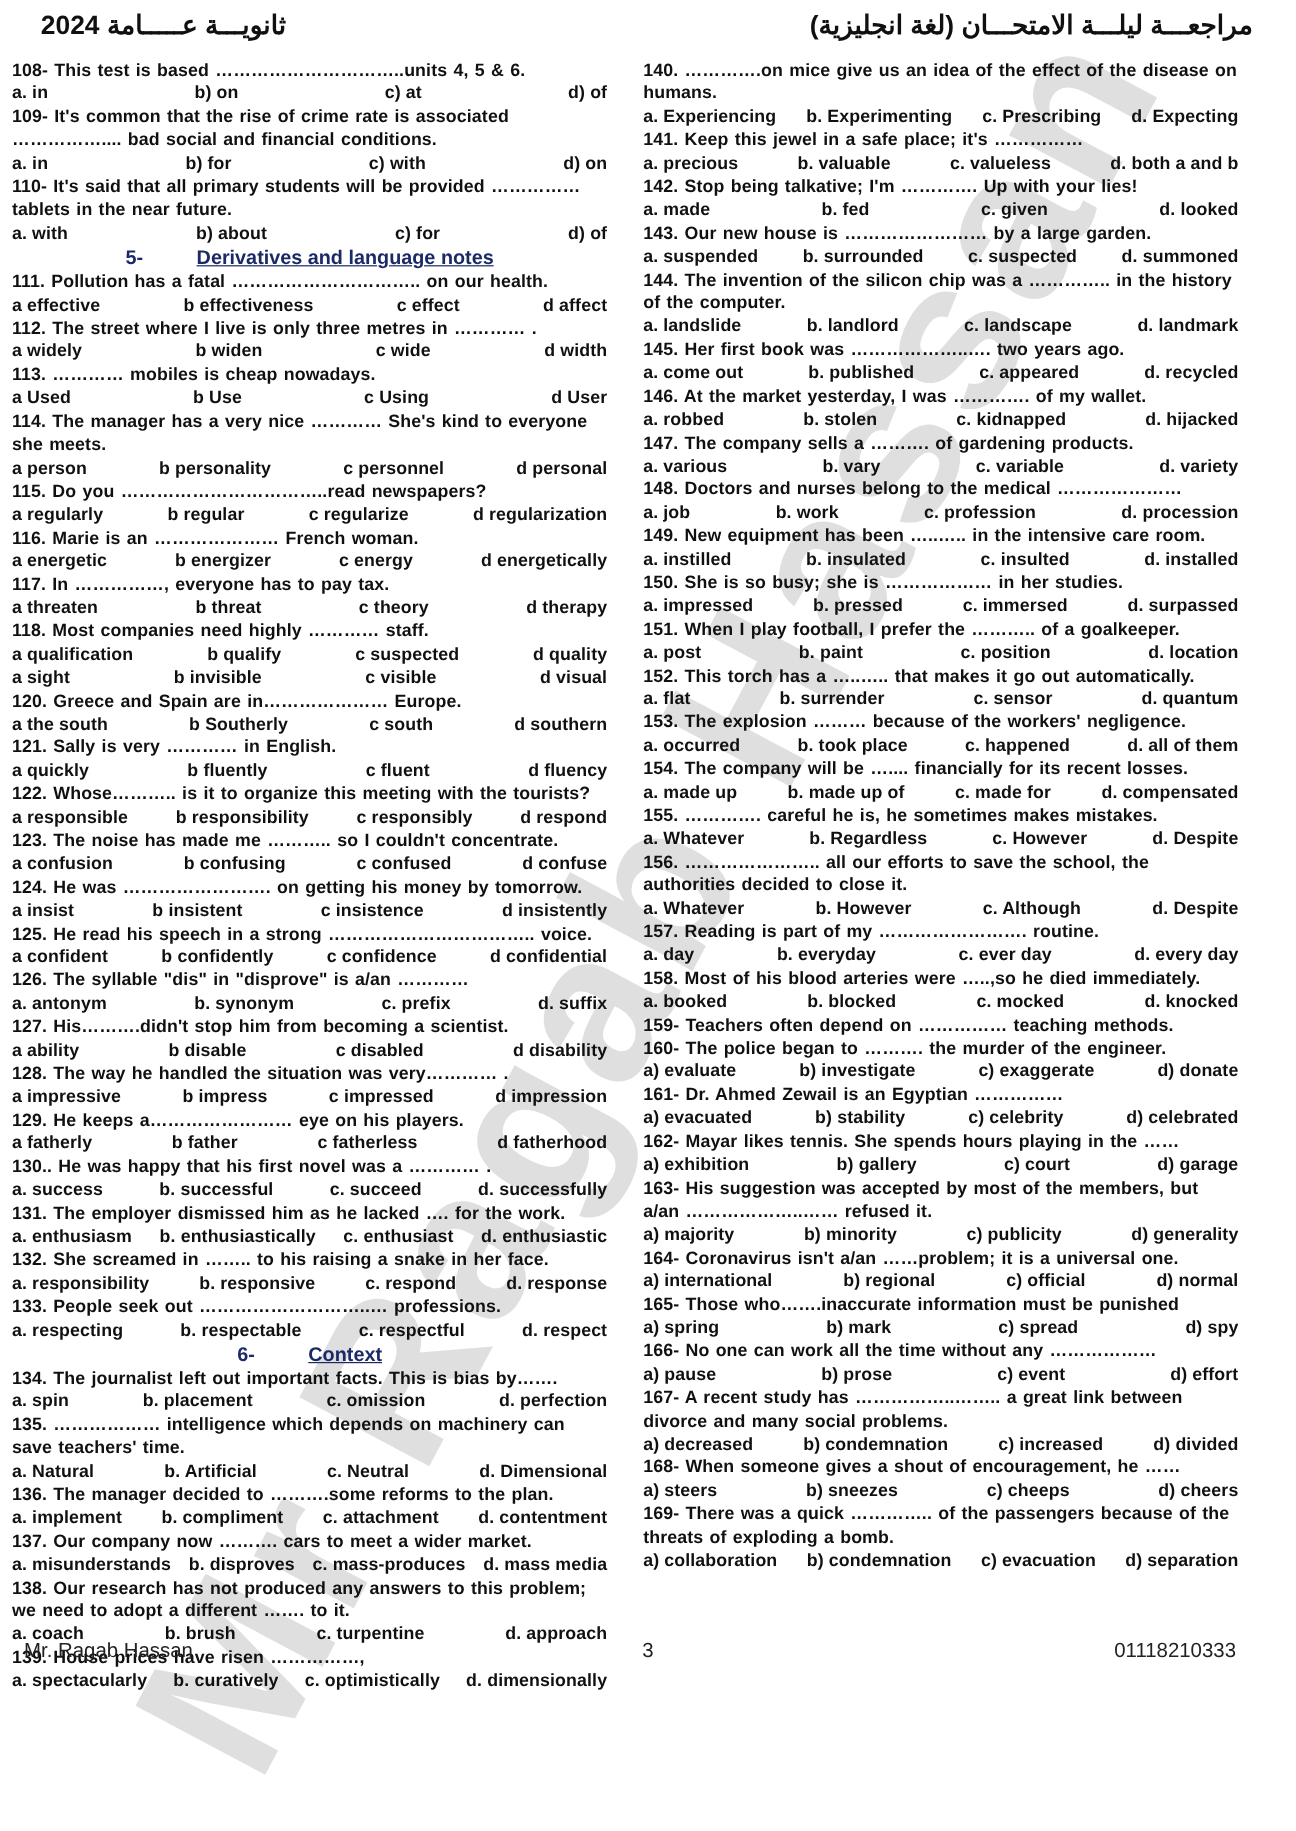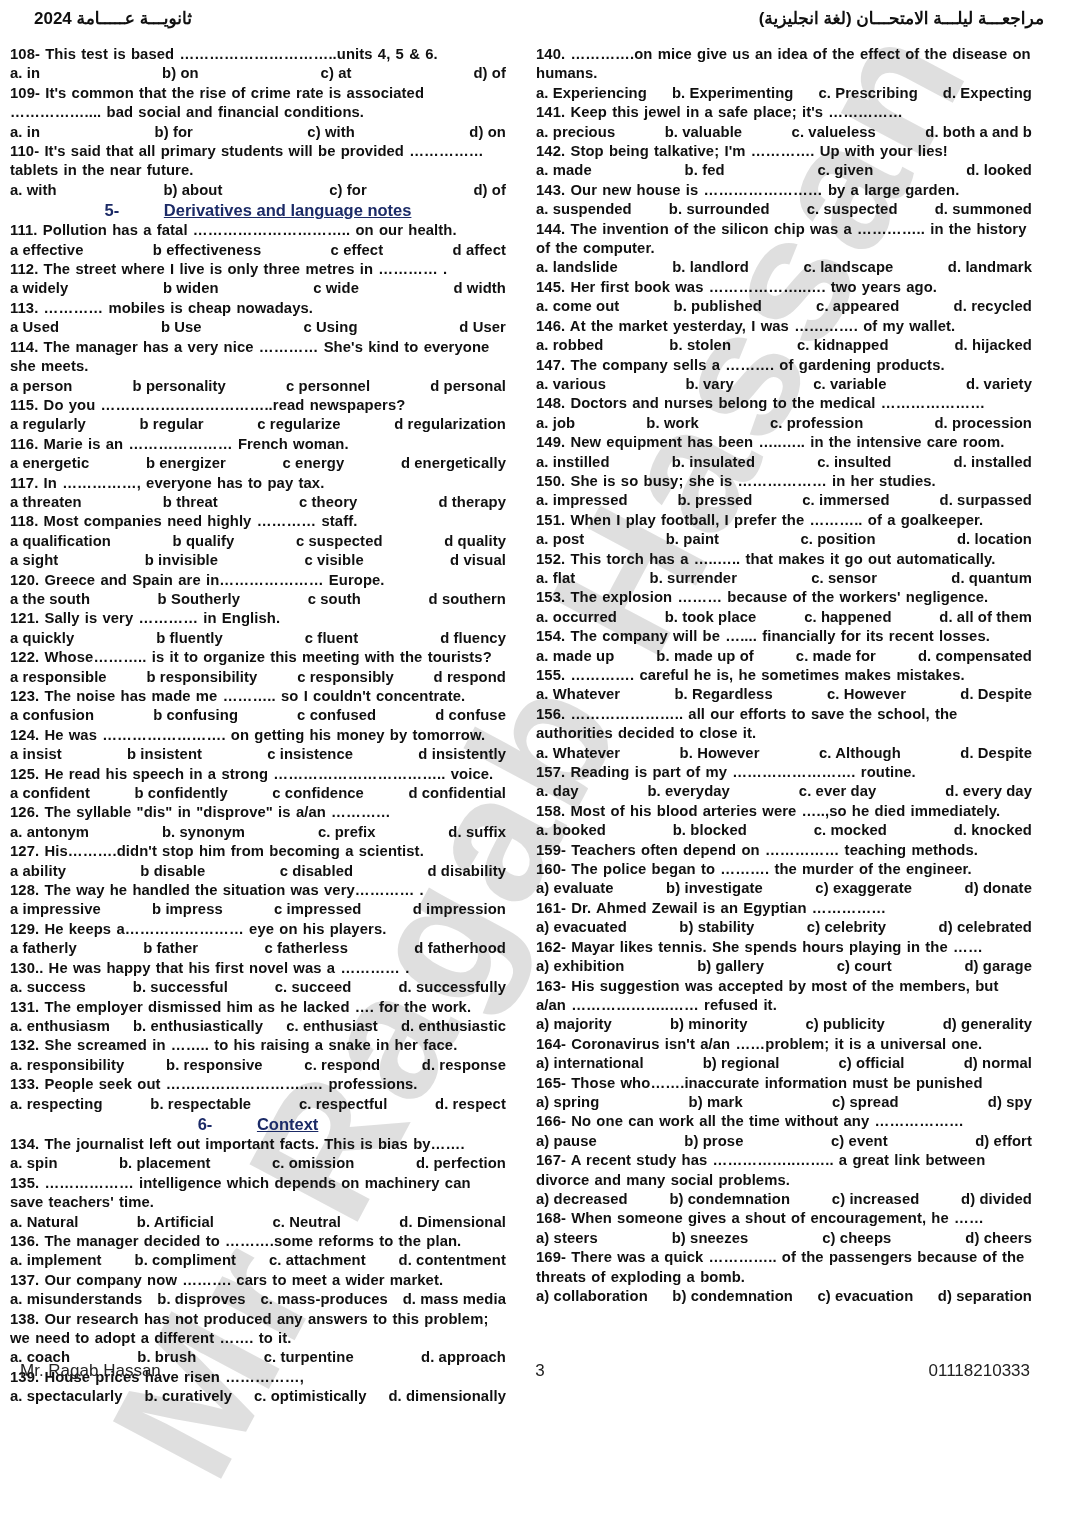--- a/index.html
+++ b/index.html
@@ -13,21 +13,21 @@
     position:absolute;left:50%;top:49%;
     transform:translate(-50%,-50%) rotate(-62deg);
     font-size:178px;font-weight:bold;letter-spacing:8px;
     color:rgba(110,110,110,0.22);
     white-space:nowrap;z-index:0;pointer-events:none;
   }
   .page{position:relative;z-index:1;}
   .header{
     display:flex;justify-content:space-between;align-items:flex-start;
     padding:8px 36px 2px 34px;
-    font-weight:bold;font-size:17px;
+    font-weight:bold;font-size:22px;
   }
   .header .ar{direction:rtl;}
   .columns{
     display:flex;gap:30px;
     padding:14px 48px 0 10px;
   }
   .col{flex:1;min-width:0;}
   .question{margin:0;}
   .q-text{
     font-weight:bold;font-size:14.8px;line-height:19.4px;letter-spacing:0.1px;

